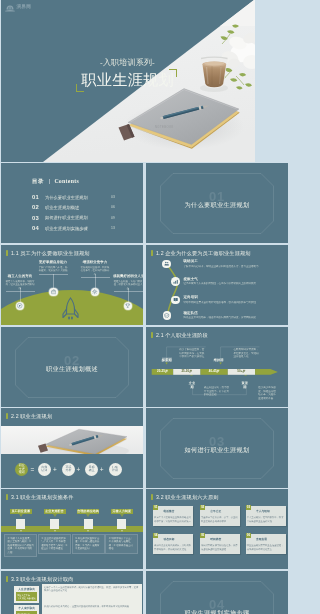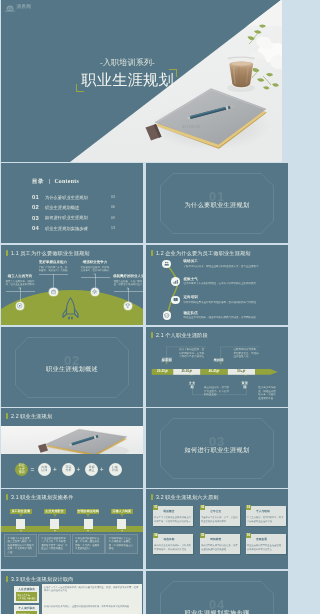--- a/index.html
+++ b/index.html
@@ -3,21 +3,21 @@
 <meta charset="utf-8">
 <style>
   html,body{margin:0;padding:0;background:#cfdfe9;}
   body{width:290px;height:614px;overflow:hidden;
        font-family:"Liberation Sans","DejaVu Sans",sans-serif;
        -webkit-font-smoothing:antialiased;}
   #sheet{position:relative;width:290px;height:614px;background:#cfdfe9;}
   .slide{position:absolute;background:#547686;overflow:hidden;}
 
   
-  #s-title{left:1px;top:0px;width:281px;height:162px;}
+  #s-title{left:1px;top:0px;width:254px;height:162px;}
   #s-title .photo{position:absolute;right:0;top:0;width:287px;height:162px;
       clip-path:polygon(286px 0, 287px 0, 287px 162px, 75px 162px);}
   #s-title .tcap{position:absolute;left:61px;top:58px;width:131px;text-align:center;}
   .t-sub{font-size:8px;color:#e6e9df;letter-spacing:.2px;line-height:9px;}
   .t-main{font-size:15.2px;color:#f3f5ef;letter-spacing:.25px;line-height:19px;font-weight:400;text-indent:.25px;margin-top:3px;}
   .brk{position:absolute;border-color:#97a742;}
   #brk-bl{left:75px;top:84px;width:7px;height:7px;border-left:1.6px solid #97a742;border-bottom:1.6px solid #97a742;}
   #brk-tr{left:168px;top:69px;width:7px;height:7px;border-right:1.6px solid #97a742;border-top:1.6px solid #97a742;}
 
   

